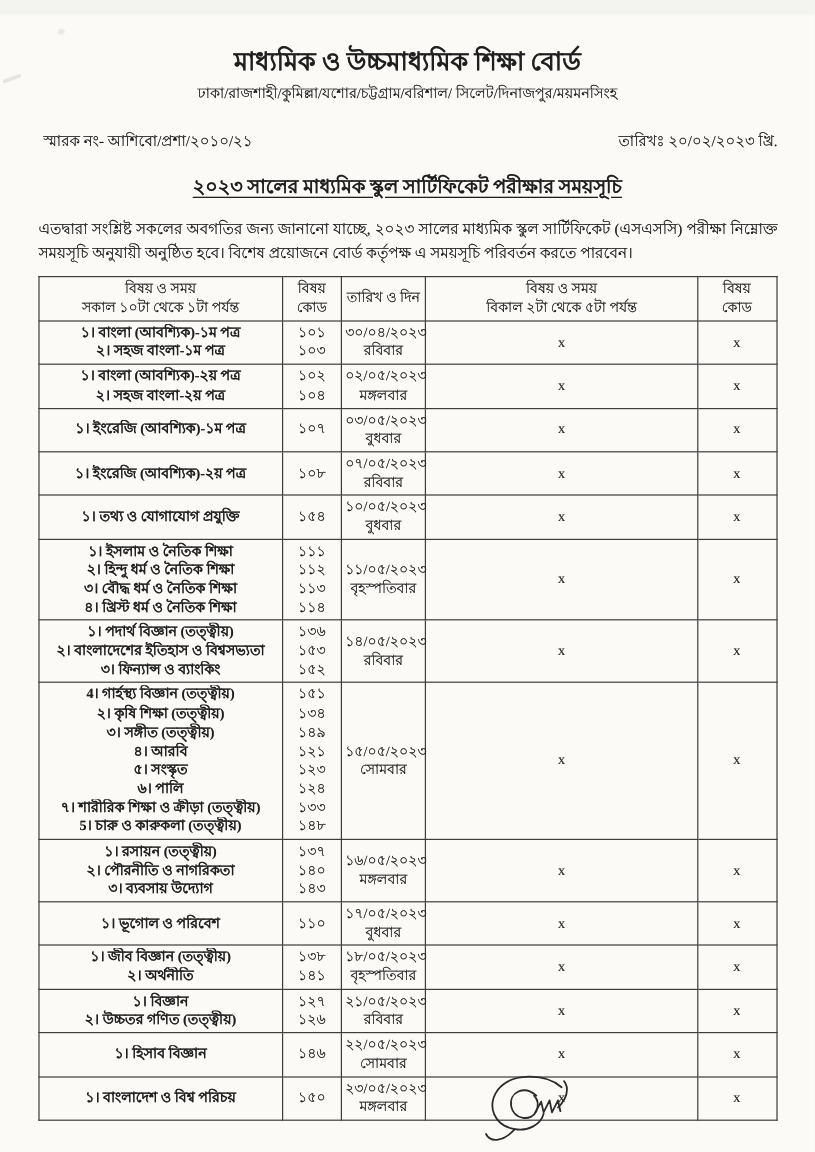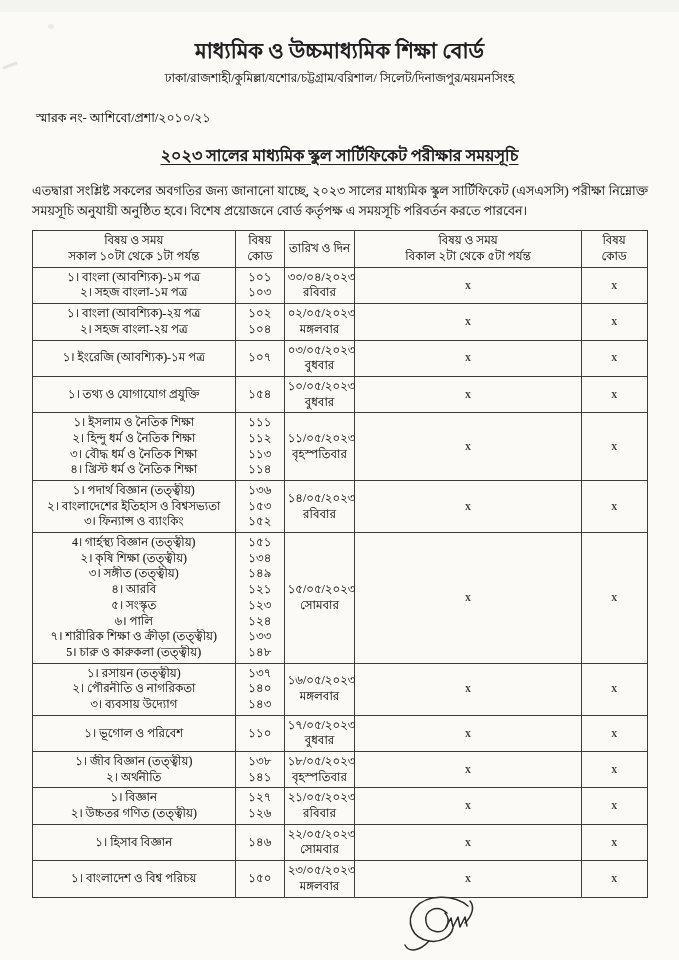--- a/index.html
+++ b/index.html
@@ -49,21 +49,21 @@
   table.schedule th, table.schedule td{
     border:1px solid var(--border);
     font-weight:normal;
     font-size:11.8px;line-height:1.33;
     padding:2px 3px;
     vertical-align:middle;
     text-align:center;
   }
   thead th{padding:3px 2px;}
   td.c-sub{text-align:left;padding-left:6px;}
-  td.c-sub div{white-space:nowrap;overflow:hidden;}
+  td.c-sub div{white-space:nowrap;overflow:hidden;font-weight:bold;}
   td.c-code div{text-align:center;font-family:Liberation Serif, serif;}
   td.c-date div{text-align:center;}
   td.c-x, td.c-xc{font-size:11.5px;color:#2e2e2e;}
   .signature{position:absolute;left:402px;top:880px;}
   .signature path{fill:none;stroke:#2c2c2c;stroke-width:1.5;stroke-linecap:round;stroke-linejoin:round;}
 </style>
 </head>
 <body>
 
 <div class="page">
@@ -71,20 +71,21 @@
   <div class="smudge s1"></div>
   <div class="smudge s2"></div>
 
   <div class="header">
     <div class="org-name">মাধ্যমিক ও উচ্চমাধ্যমিক শিক্ষা বোর্ড</div>
     <div class="org-boards">ঢাকা/রাজশাহী/কুমিল্লা/যশোর/চট্টগ্রাম/বরিশাল/ সিলেট/দিনাজপুর/ময়মনসিংহ</div>
   </div>
 
   <div class="memo-row">
     <span>স্মারক নং- আশিবো/প্রশা/২০১০/২১</span>
+    <span>তারিখঃ ২০/০২/২০২৩ খ্রি.</span>
   </div>
 
   <div class="doc-title">২০২৩ সালের মাধ্যমিক স্কুল সার্টিফিকেট পরীক্ষার সময়সূচি</div>
 
   <p class="intro">এতদ্বারা সংশ্লিষ্ট সকলের অবগতির জন্য জানানো যাচ্ছে, ২০২৩ সালের মাধ্যমিক স্কুল সার্টিফিকেট (এসএসসি) পরীক্ষা নিম্নোক্ত সময়সূচি অনুযায়ী অনুষ্ঠিত হবে। বিশেষ প্রয়োজনে বোর্ড কর্তৃপক্ষ এ সময়সূচি পরিবর্তন করতে পারবেন।</p>
 
   <table class="schedule">
     <colgroup>
       <col style="width:33.1%">
       <col style="width:7.9%">
@@ -155,20 +156,34 @@
           </td>
           <td class="c-date">
             <div>০৩/০৫/২০২৩</div>
             <div>বুধবার</div>
           </td>
           <td class="c-x">x</td>
           <td class="c-xc">x</td>
         </tr>
         <tr>
           <td class="c-sub">
+            <div>১। ইংরেজি (আবশ্যিক)-২য় পত্র</div>
+          </td>
+          <td class="c-code">
+            <div>১০৮</div>
+          </td>
+          <td class="c-date">
+            <div>০৭/০৫/২০২৩</div>
+            <div>রবিবার</div>
+          </td>
+          <td class="c-x">x</td>
+          <td class="c-xc">x</td>
+        </tr>
+        <tr>
+          <td class="c-sub">
             <div>১। তথ্য ও যোগাযোগ প্রযুক্তি</div>
           </td>
           <td class="c-code">
             <div>১৫৪</div>
           </td>
           <td class="c-date">
             <div>১০/০৫/২০২৩</div>
             <div>বুধবার</div>
           </td>
           <td class="c-x">x</td>

